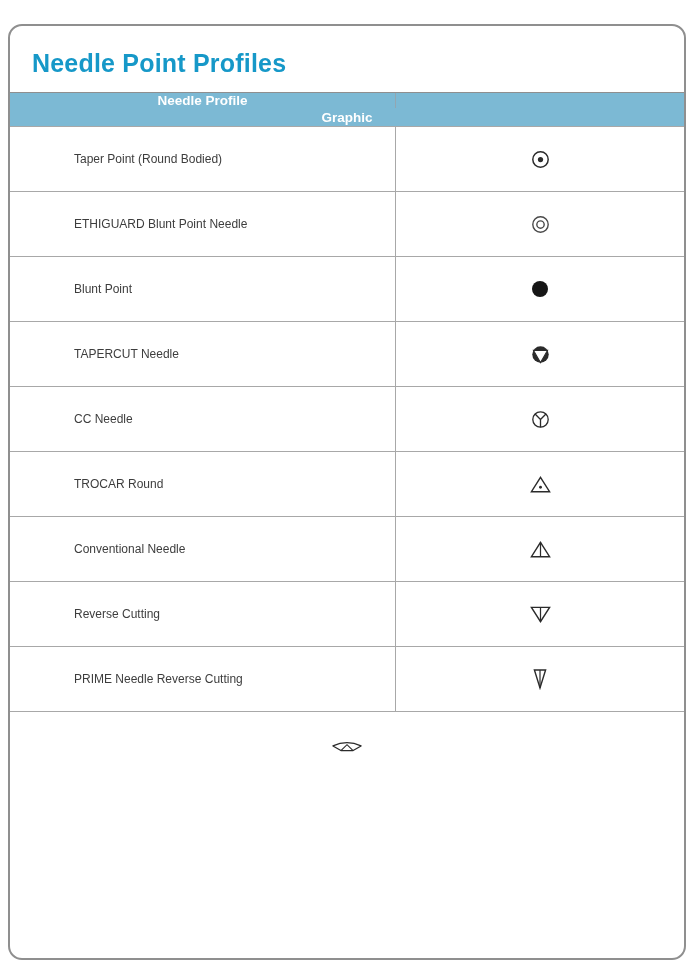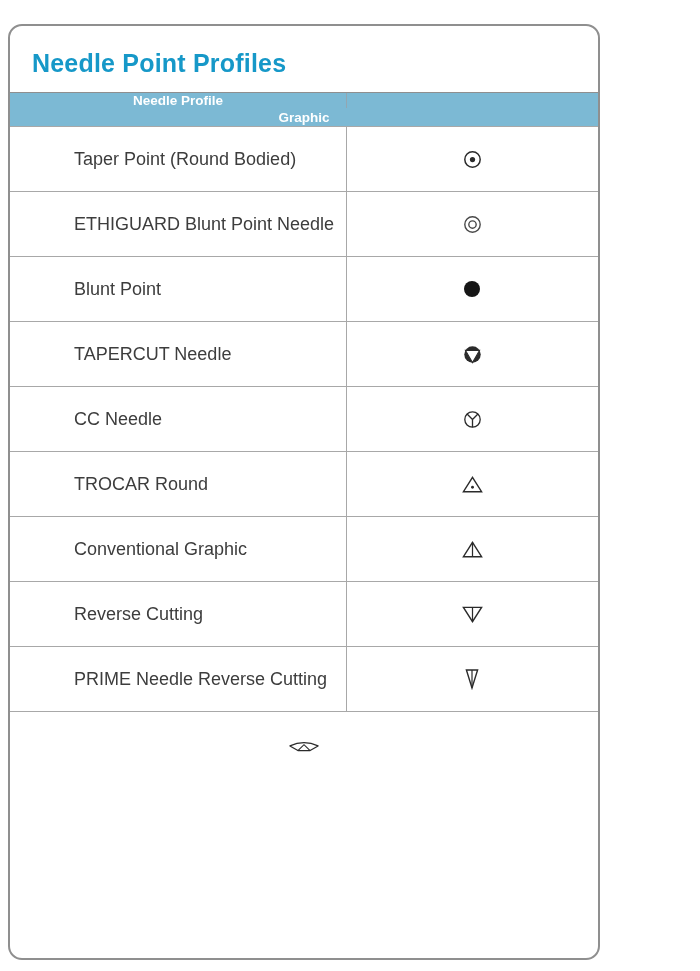--- a/index.html
+++ b/index.html
@@ -8,21 +8,21 @@
     width: 700px;
     height: 971px;
     background: #ffffff;
     font-family: "Liberation Sans", sans-serif;
     position: relative;
   }
   .card {
     position: absolute;
     left: 8px;
     top: 24px;
-    width: 592px;
+    width: 678px;
     height: 936px;
     box-sizing: border-box;
     border: 2px solid #8f8f8f;
     border-radius: 14px;
     background: #fff;
     overflow: hidden;
   }
   .title {
     margin: 20px 0 0 22px;
     height: 46px;
@@ -56,21 +56,21 @@
     border-top: 1px solid #a8a8a8;
   }
   .row:first-of-type { border-top: none; }
   .cell-label {
     width: 57.3%;
     box-sizing: border-box;
     display: flex;
     align-items: center;
     padding-left: 64px;
     border-right: 1px solid #a8a8a8;
-    font-size: 18px;
+    font-size: 12px;
     color: #3d3d3d;
   }
   .cell-graphic {
     flex: 1;
     display: flex;
     align-items: center;
     justify-content: center;
   }
   .sym { display: inline-flex; align-items: center; justify-content: center; }
   .sym svg { display: block; }
@@ -145,21 +145,21 @@
     <div class="cell-graphic">
       <span class="sym">
           <svg width="23" height="21" viewBox="0 0 24 22">
             <polygon points="12,3.5 21.5,18.5 2.5,18.5" fill="none" stroke="#2b2b2b" stroke-width="1.5"></polygon>
             <circle cx="12" cy="13.9" r="1.5" fill="#2b2b2b"></circle>
           </svg>
         </span>
     </div>
   </div>
   <div class="row">
-    <div class="cell-label">Conventional Graphic</div>
+    <div class="cell-label">Conventional Needle</div>
     <div class="cell-graphic">
       <span class="sym">
           <svg width="23" height="21" viewBox="0 0 24 22">
             <polygon points="12,3.5 21.5,18.5 2.5,18.5" fill="none" stroke="#2b2b2b" stroke-width="1.5"></polygon>
             <line x1="12" y1="3.5" x2="12" y2="18.5" stroke="#2b2b2b" stroke-width="1.3"></line>
           </svg>
         </span>
     </div>
   </div>
   <div class="row">

